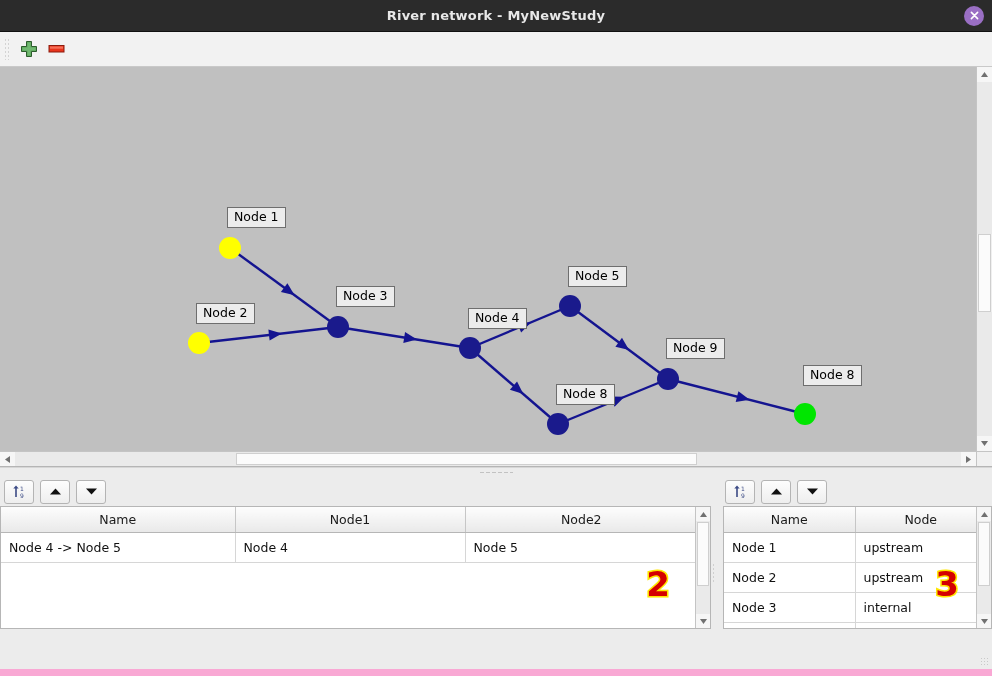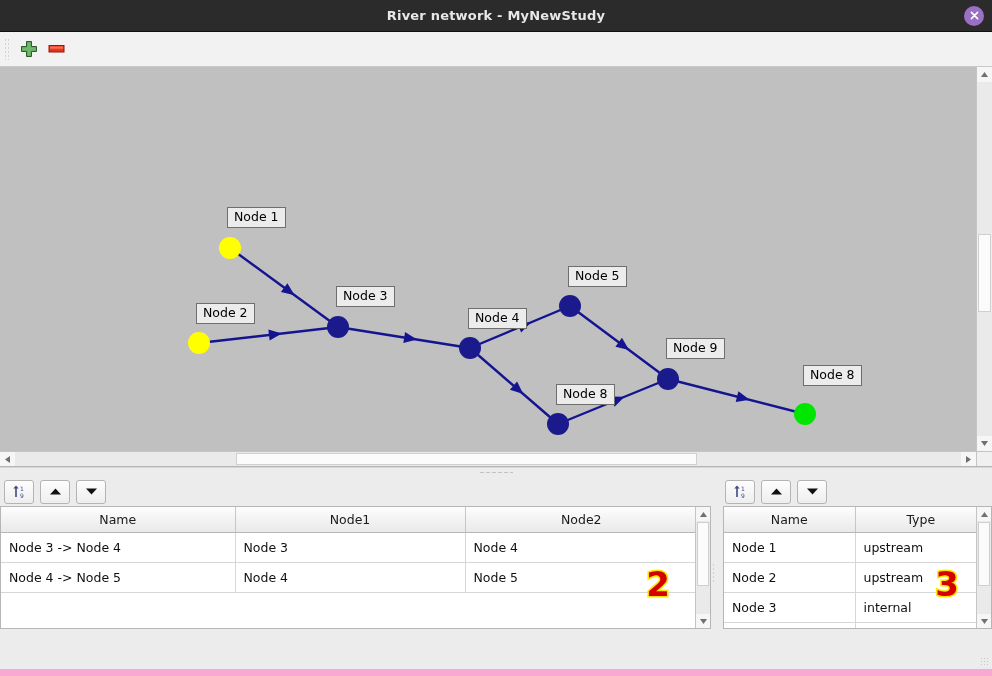--- a/index.html
+++ b/index.html
@@ -446,25 +446,20 @@
               </colgroup>
             <thead>
               <tr>
                 <th>Name</th>
                 <th>Node1</th>
                 <th style="border-right:none">Node2</th>
               </tr>
             </thead>
             <tbody id="reaches-body">
                 <tr>
-                  <td>Node 3 -&gt; Node 4</td>
-                  <td>Node 3</td>
-                  <td style="border-right: none;">Node 4</td>
-                </tr>
-                <tr>
                   <td>Node 4 -&gt; Node 5</td>
                   <td>Node 4</td>
                   <td style="border-right: none;">Node 5</td>
                 </tr>
               </tbody>
           </table>
         </div>
         <div class="tbl-vscroll">
           <div class="b up">
             <svg width="9" height="7" viewBox="0 0 9 7">
@@ -512,21 +507,21 @@
       <div class="table-box" style="position:absolute; left:8px; top:29px; right:0; bottom:40px;">
         <div style="position:absolute; left:0; top:0; right:15px; bottom:0; overflow:hidden;">
           <table class="grid">
             <colgroup>
                 <col style="width:131px">
                 <col style="width:131px">
               </colgroup>
             <thead>
               <tr>
                 <th>Name</th>
-                <th style="border-right:none">Type</th>
+                <th style="border-right:none">Node</th>
               </tr>
             </thead>
             <tbody id="nodes-body">
                 <tr>
                   <td>Node 1</td>
                   <td style="border-right: none;">upstream</td>
                 </tr>
                 <tr>
                   <td>Node 2</td>
                   <td style="border-right: none;">upstream</td>

